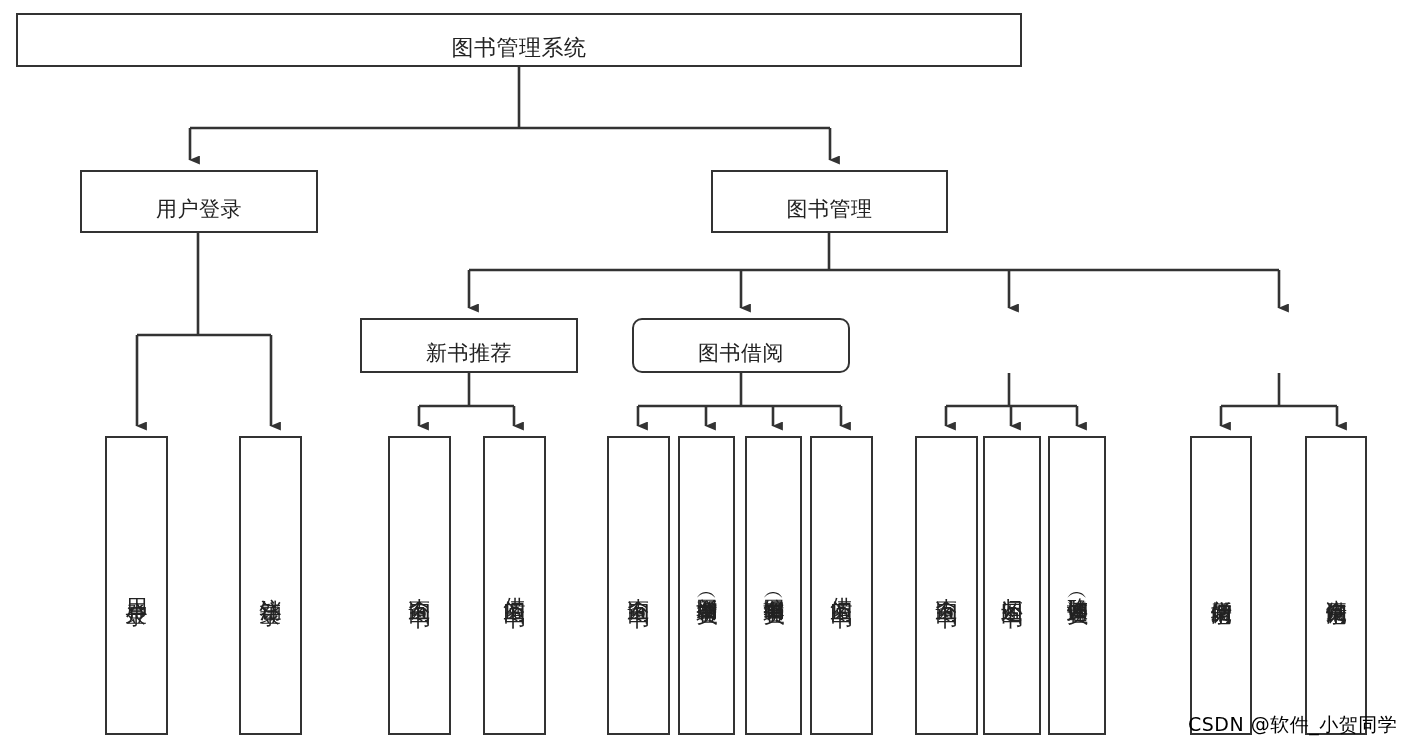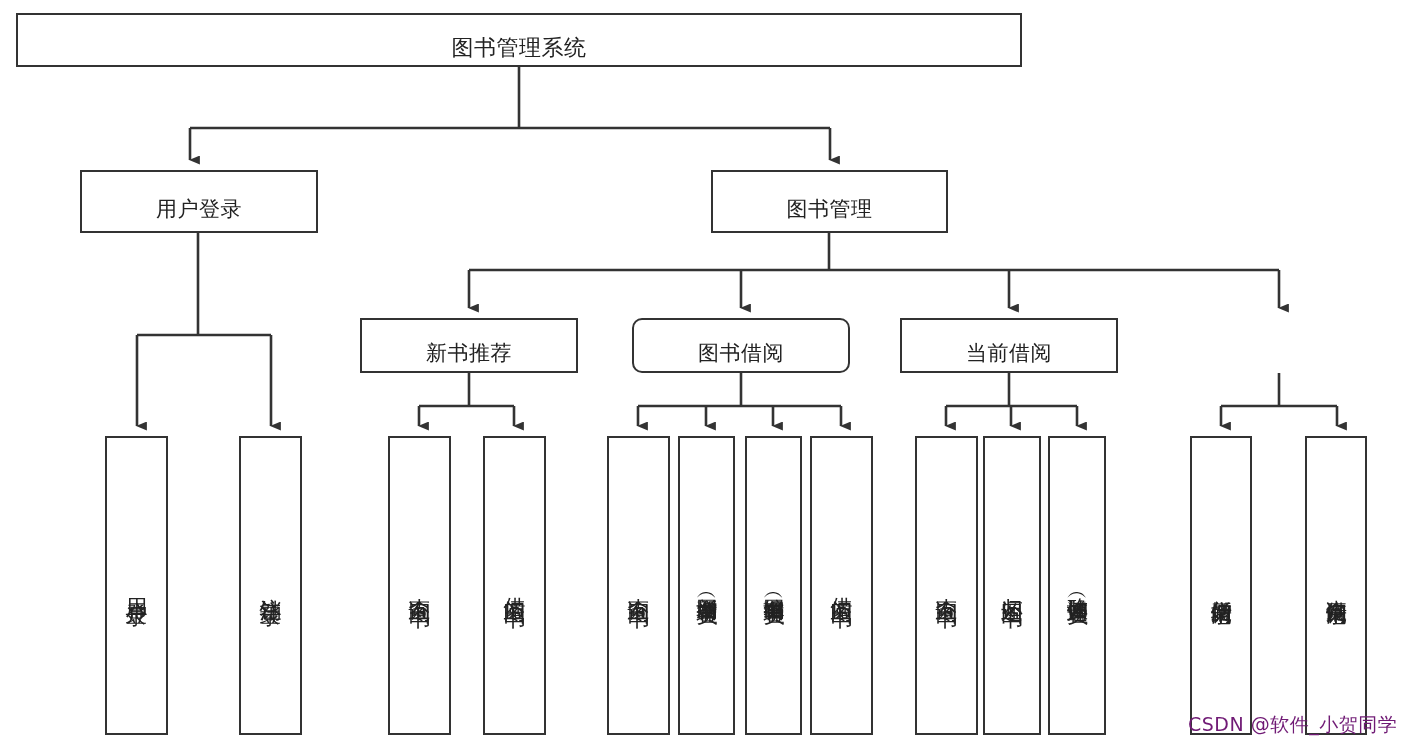--- a/index.html
+++ b/index.html
@@ -67,21 +67,21 @@
   }
   .node.v.narrow .label {
     font-size: 21px;
     letter-spacing: 1px;
   }
   .watermark {
     position: absolute;
     left: 1188px;
     top: 712px;
     font-size: 19px;
-    color: #701a75;
+    color: #000000;
     white-space: nowrap;
     z-index: 3;
     letter-spacing: 0.5px;
   }
 </style>
 </head>
 <body>
 
 <div id="diagram">
 
@@ -145,23 +145,20 @@
   <div class="node h" style="left:711px; top:170px; width:237px; height:63px;">
     <span class="label">图书管理</span>
   </div>
 
   <div class="node h" style="left:360px; top:318px; width:218px; height:55px;">
     <span class="label">新书推荐</span>
   </div>
   <div class="node h" style="left:632px; top:318px; width:218px; height:55px;border-radius:10px;">
     <span class="label">图书借阅</span>
   </div>
-  <div class="node h" style="left:900px; top:318px; width:218px; height:55px;">
-    <span class="label">当前借阅</span>
-  </div>
 
   <div class="node v" style="left:105px; top:436px; width:63px; height:299px;">
     <span class="label">用户登录</span>
   </div>
   <div class="node v" style="left:239px; top:436px; width:63px; height:299px;">
     <span class="label">注销登录</span>
   </div>
 
   <div class="node v" style="left:388px; top:436px; width:63px; height:299px;">
     <span class="label">查询图书</span>

